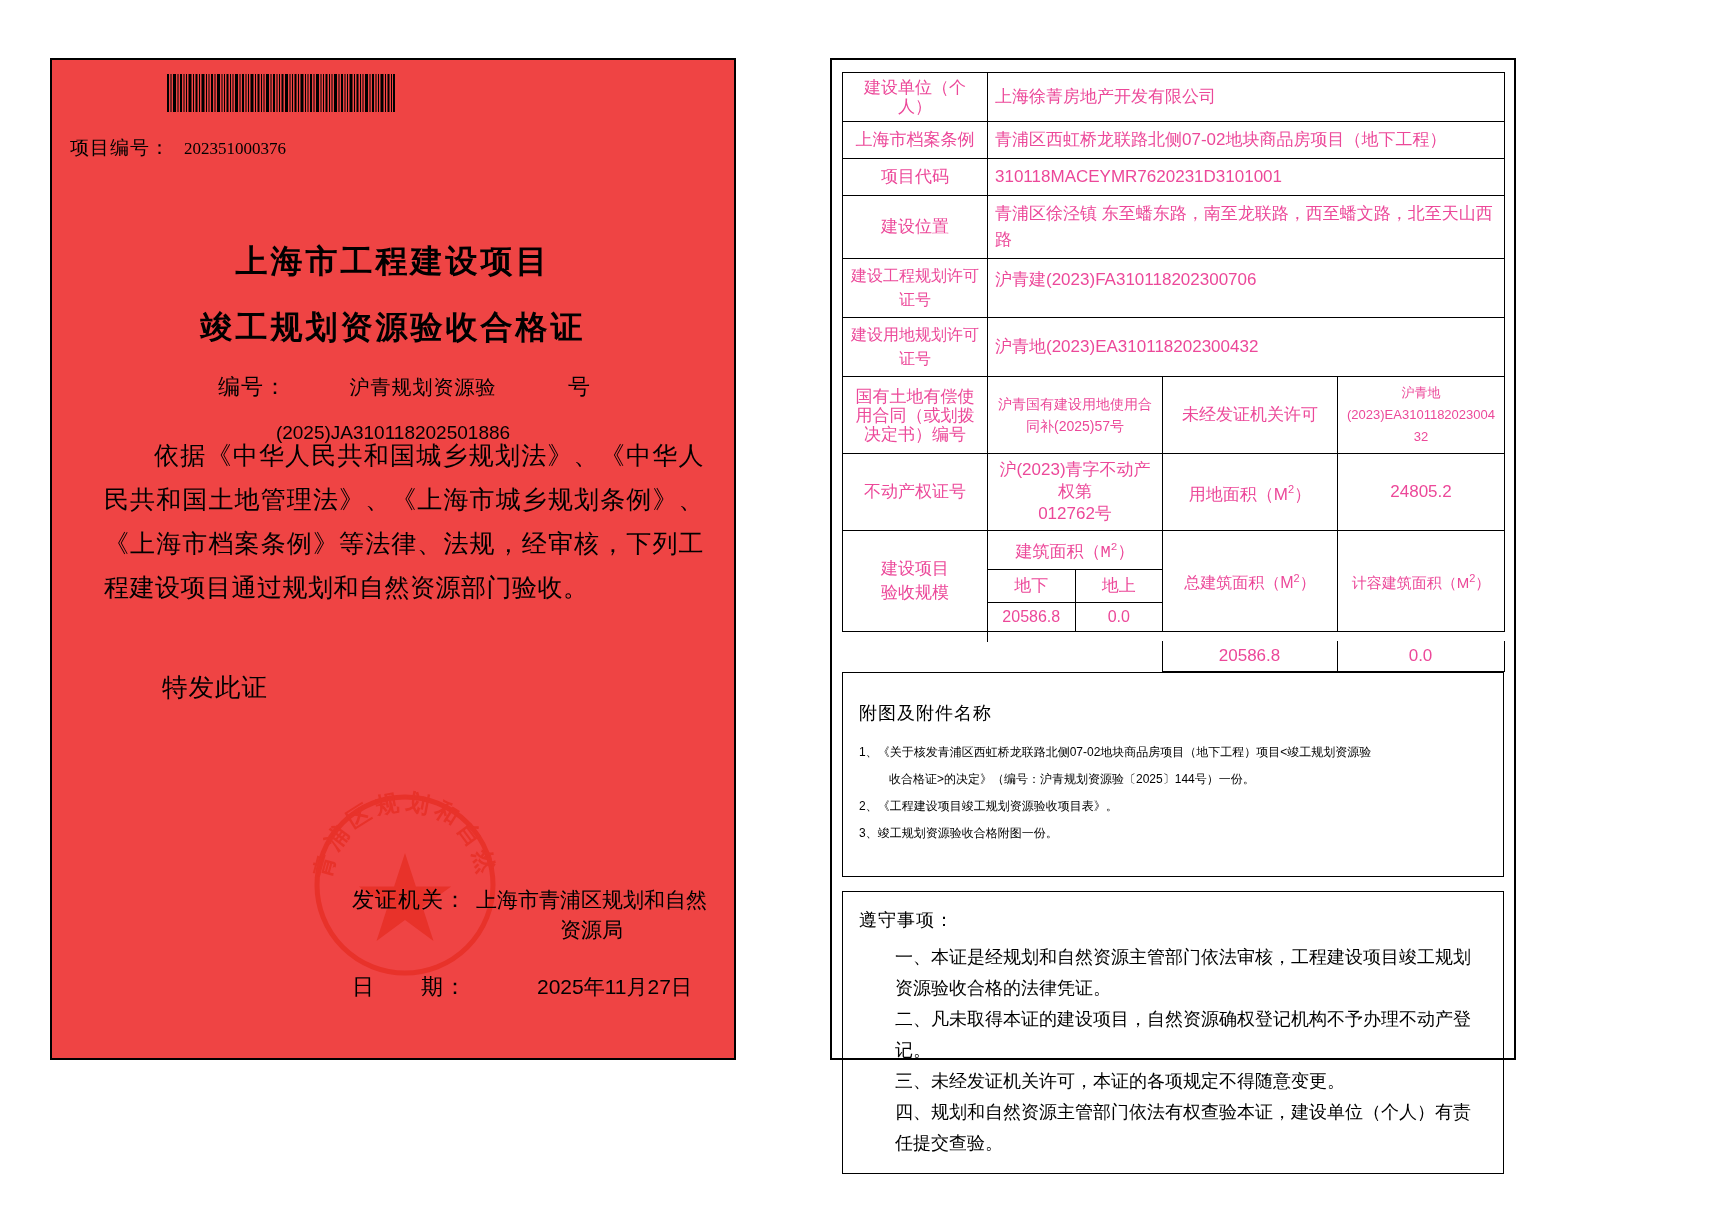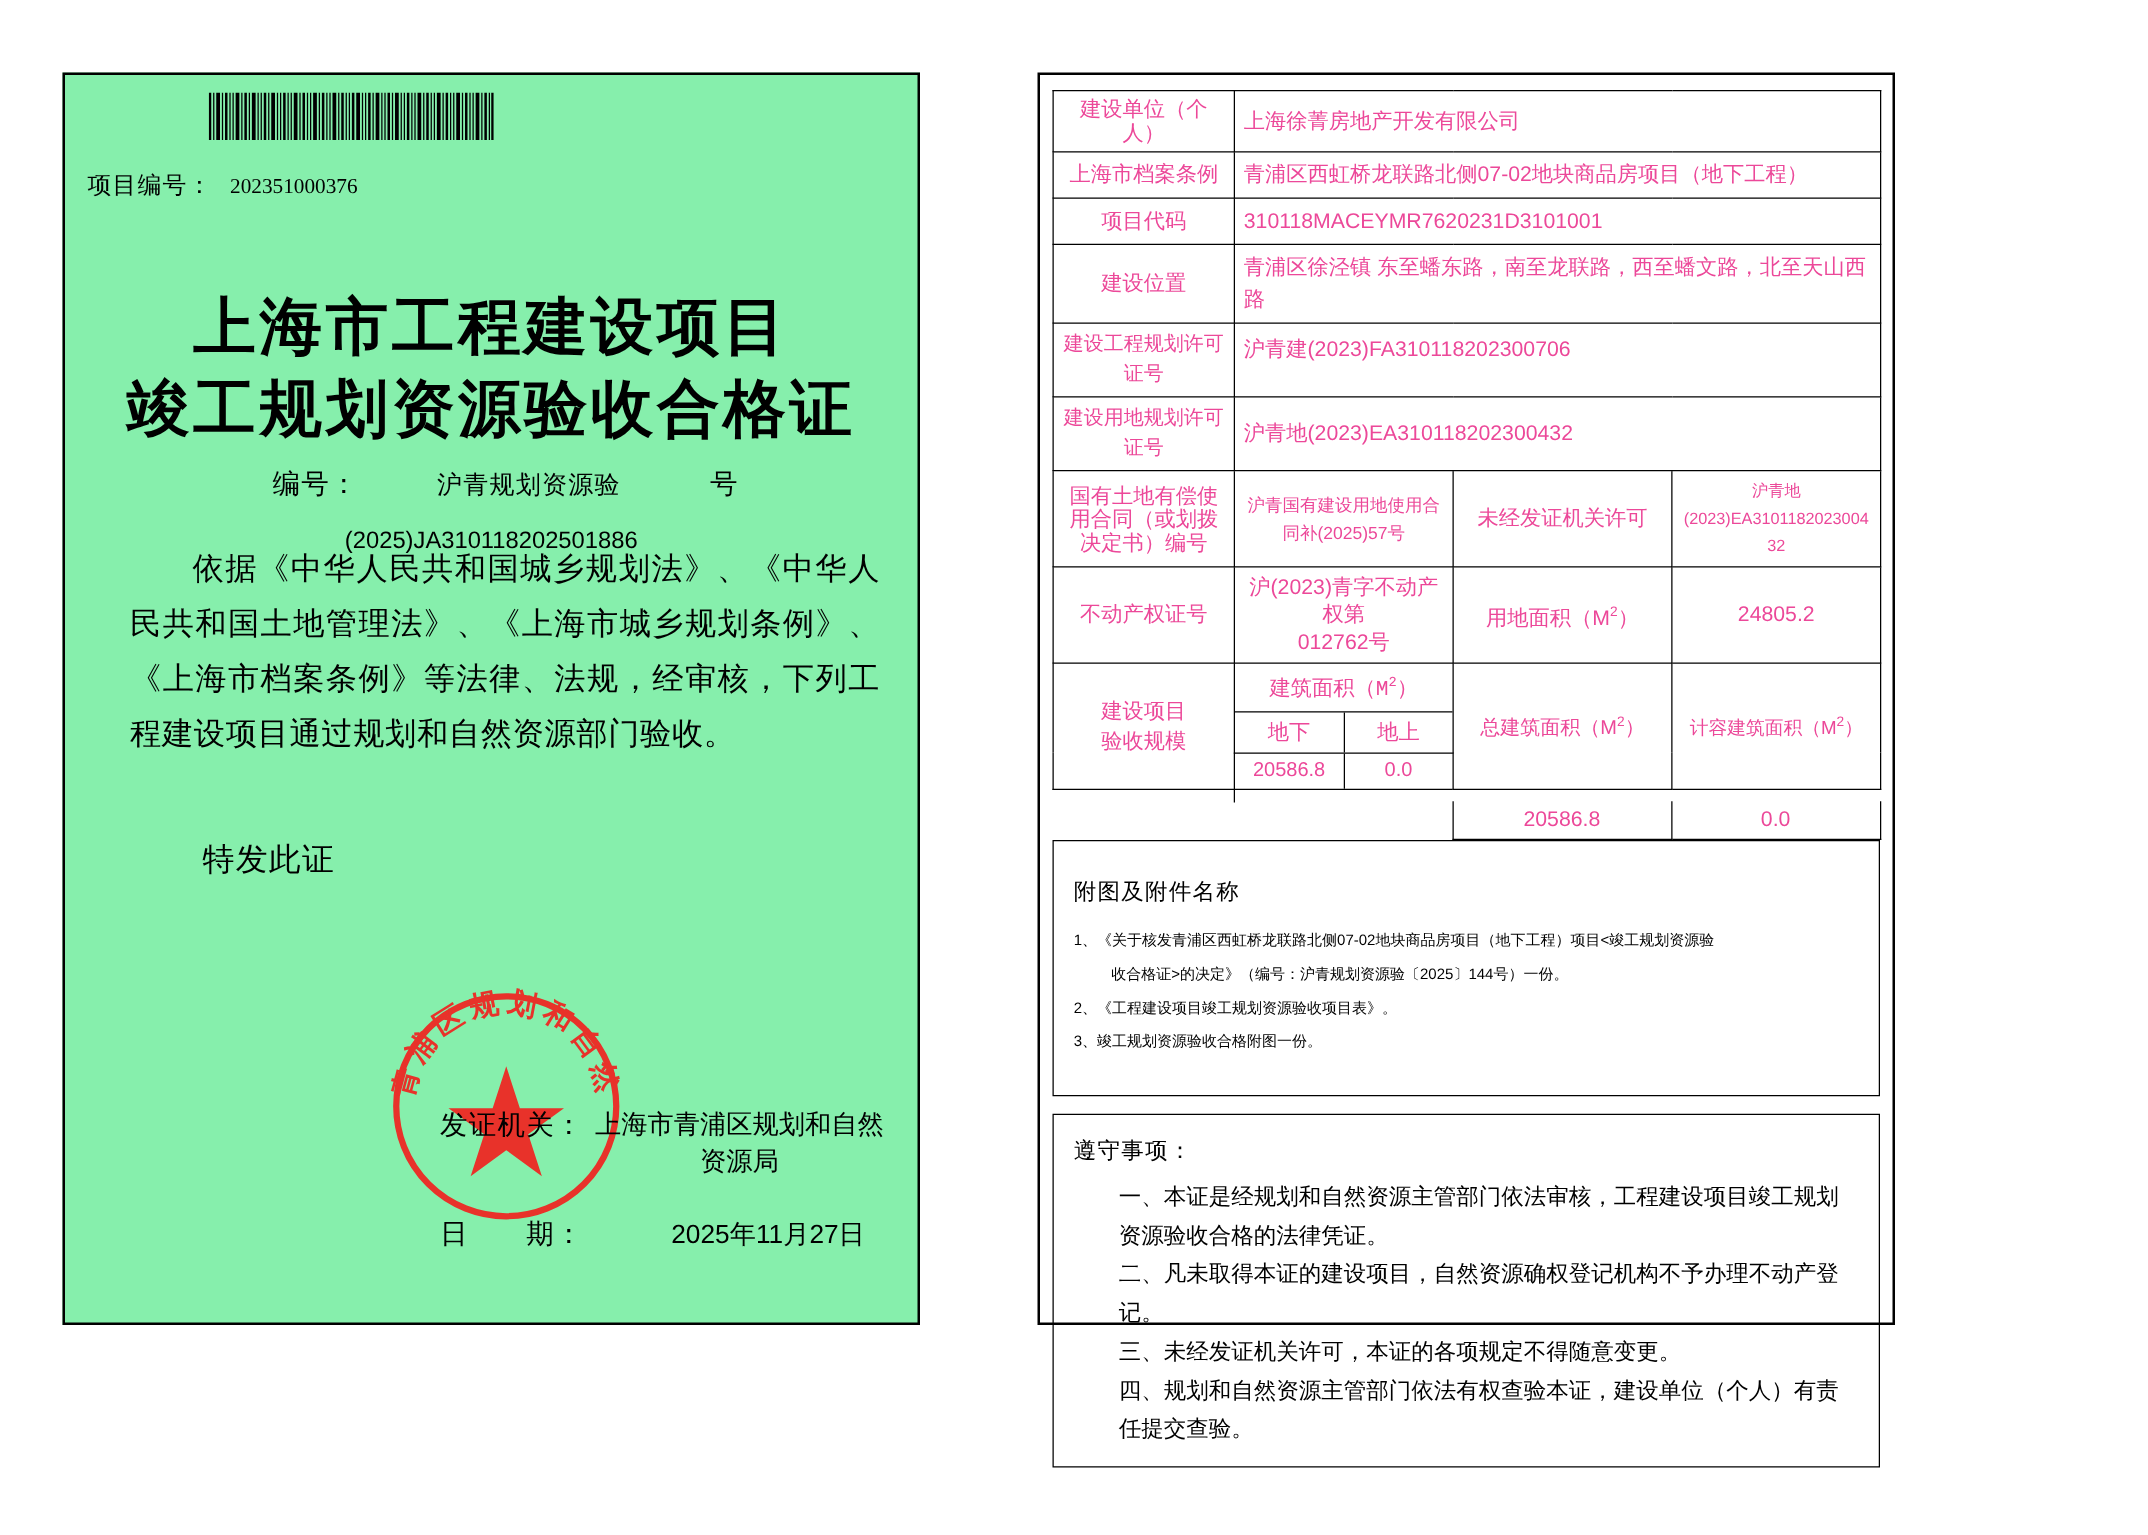--- a/index.html
+++ b/index.html
@@ -14,21 +14,21 @@
     background: #ffffff;
     overflow: hidden;
   }
 
   
   #left-panel {
     position: absolute;
     left: 50px; top: 58px;
     width: 686px; height: 1002px;
     border: 2px solid #000;
-    background: #86efac;
+    background: #ef4444;
   }
   .barcode {
     position: absolute;
     left: 115px; top: 14px;
     width: 228px; height: 38px;
     display: block;
   }
   .proj-no-row {
     position: absolute;
     left: 18px; top: 75px;
@@ -43,21 +43,21 @@
     font-size: 17px; margin-left: 14px;
     font-family: "Liberation Serif", "DejaVu Serif", serif;
   }
 
   .cert-title {
     position: absolute;
     left: 0; right: 0; top: 168px;
     text-align: center;
   }
   .cert-title .tline {
-    font-size: 50px;
+    font-size: 32px;
     font-weight: bold;
     letter-spacing: 3px;
     line-height: 66px;
     color: #000;
   }
 
   .num-block {
     position: absolute;
     left: 0; right: 0; top: 312px;
     text-align: center;

